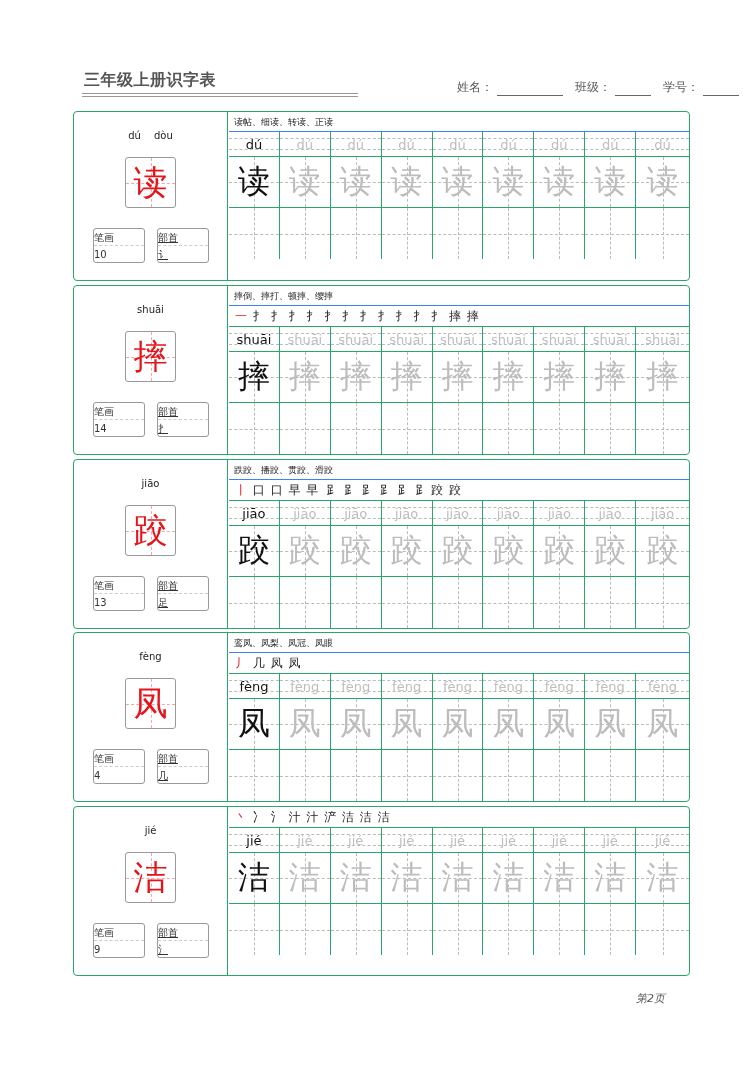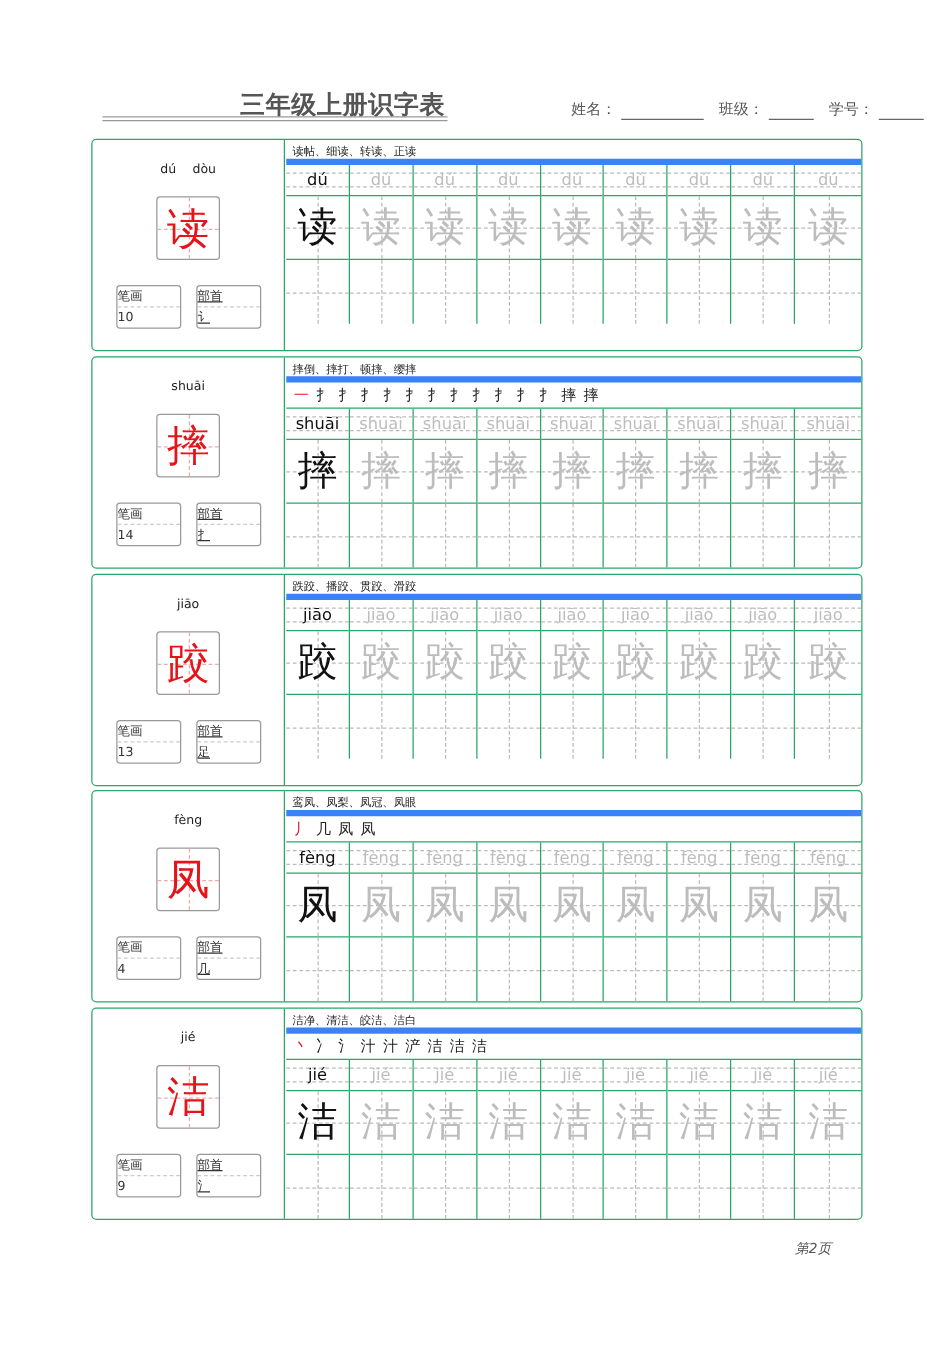--- a/index.html
+++ b/index.html
@@ -1,21 +1,21 @@
 <!DOCTYPE html>
 <html><head>
 <meta charset="utf-8">
 <style>
   * { box-sizing: border-box; margin: 0; padding: 0; }
   html, body { width: 755px; height: 1081px; background: #ffffff; }
   body { position: relative; font-family: "DejaVu Sans", "Liberation Sans", sans-serif; color: #333; overflow: hidden; }
 
   .page-title {
-    position: absolute; left: 84px; top: 70px; width: 272px; text-align: right;
-    font-size: 20px; font-weight: bold; color: #555; letter-spacing: 0.5px;
+    position: absolute; left: 84px; top: 70px; width: 272px; text-align: left;
+    font-size: 16px; font-weight: bold; color: #555; letter-spacing: 0.5px;
   }
   .title-rule { position: absolute; left: 82px; width: 276px; height: 1px; background: #999; }
   .title-rule.r1 { top: 93px; }
   .title-rule.r2 { top: 96px; }
 
   .info-fields { position: absolute; top: 79px; left: 414px; font-size: 12px; color: #555; display: flex; align-items: flex-end; margin-left: 43px; }
   .info-fields .lbl { margin-right: 4px; }
   .info-fields .blank { display: inline-block; border-bottom: 1px solid #666; height: 13px; margin-right: 12px; }
 
   .card {
@@ -37,21 +37,21 @@
   .meta-box {
     position: absolute; top: 116px; width: 52px; height: 35px; border: 1px solid #999; border-radius: 3px;
     font-size: 10px; color: #333;
   }
   .meta-box .mk { height: 17px; line-height: 17px; border-bottom: 1px dashed #ccc; }
   .meta-box .mv { height: 17px; line-height: 17px; }
   .meta-strokes { left: 19px; }
   .meta-radical { left: 83px; text-decoration: underline; }
 
   .right-panel { position: absolute; left: 155px; top: 0; right: 0; height: 100%; }
-  .words-row { height: 20px; line-height: 20px; font-size: 9px; padding-left: 5px; color: #222; border-bottom: 5px solid #3b82f6; }
+  .words-row { height: 20px; line-height: 20px; font-size: 9px; padding-left: 5px; color: #222; border-bottom: 1px solid #3b82f6; }
   .strokes-row { height: 21px; line-height: 21px; font-size: 12px; padding-left: 6px; color: #222; border-bottom: 1px solid #2aa66a; letter-spacing: 1px; font-family: "DejaVu Serif", serif; }
   .strokes-row .red { color: #e5141a; }
 
   .grid { display: flex; height: 127px; }
   .col { width: 51px; border-right: 1px solid #2aa66a; display: flex; flex-direction: column; }
   .col:last-child { border-right: none; width: 53px; }
   .py-cell {
     height: 25px; border-bottom: 1px solid #2aa66a; position: relative;
     font-size: 13px; text-align: center; line-height: 25px;
   }
@@ -270,20 +270,21 @@
         <div class="mk">笔画</div>
         <div class="mv">13</div>
       </div>
       <div class="meta-box meta-radical">
         <div class="mk">部首</div>
         <div class="mv">足</div>
       </div>
     </div>
     <div class="right-panel">
       <div class="words-row">跌跤、播跤、贯跤、滑跤</div>
+      <div class="strokes-row"><span class="red">丨</span> <span class="">口</span> <span class="">口</span> <span class="">早</span> <span class="">早</span> <span class="">𧾷</span> <span class="">𧾷</span> <span class="">𧾷</span> <span class="">𧾷</span> <span class="">𧾷</span> <span class="">𧾷</span> <span class="">跤</span> <span class="">跤</span></div>
       <div class="grid">
           <div class="col">
       <div class="py-cell model"><span>jiāo</span></div>
       <div class="ch-cell model">
               <span>跤</span>
             </div>
       <div class="blank-cell"></div>
     </div>
           <div class="col">
       <div class="py-cell trace"><span>jiāo</span></div>
@@ -438,21 +439,20 @@
       <div class="meta-box meta-strokes">
         <div class="mk">笔画</div>
         <div class="mv">9</div>
       </div>
       <div class="meta-box meta-radical">
         <div class="mk">部首</div>
         <div class="mv">氵</div>
       </div>
     </div>
     <div class="right-panel">
-      <div class="words-row">洁净、清洁、皎洁、洁白</div>
       <div class="strokes-row"><span class="red">丶</span> <span class="">冫</span> <span class="">氵</span> <span class="">汁</span> <span class="">汁</span> <span class="">浐</span> <span class="">洁</span> <span class="">洁</span> <span class="">洁</span></div>
       <div class="grid">
           <div class="col">
       <div class="py-cell model"><span>jié</span></div>
       <div class="ch-cell model">
               <span>洁</span>
             </div>
       <div class="blank-cell"></div>
     </div>
           <div class="col">

